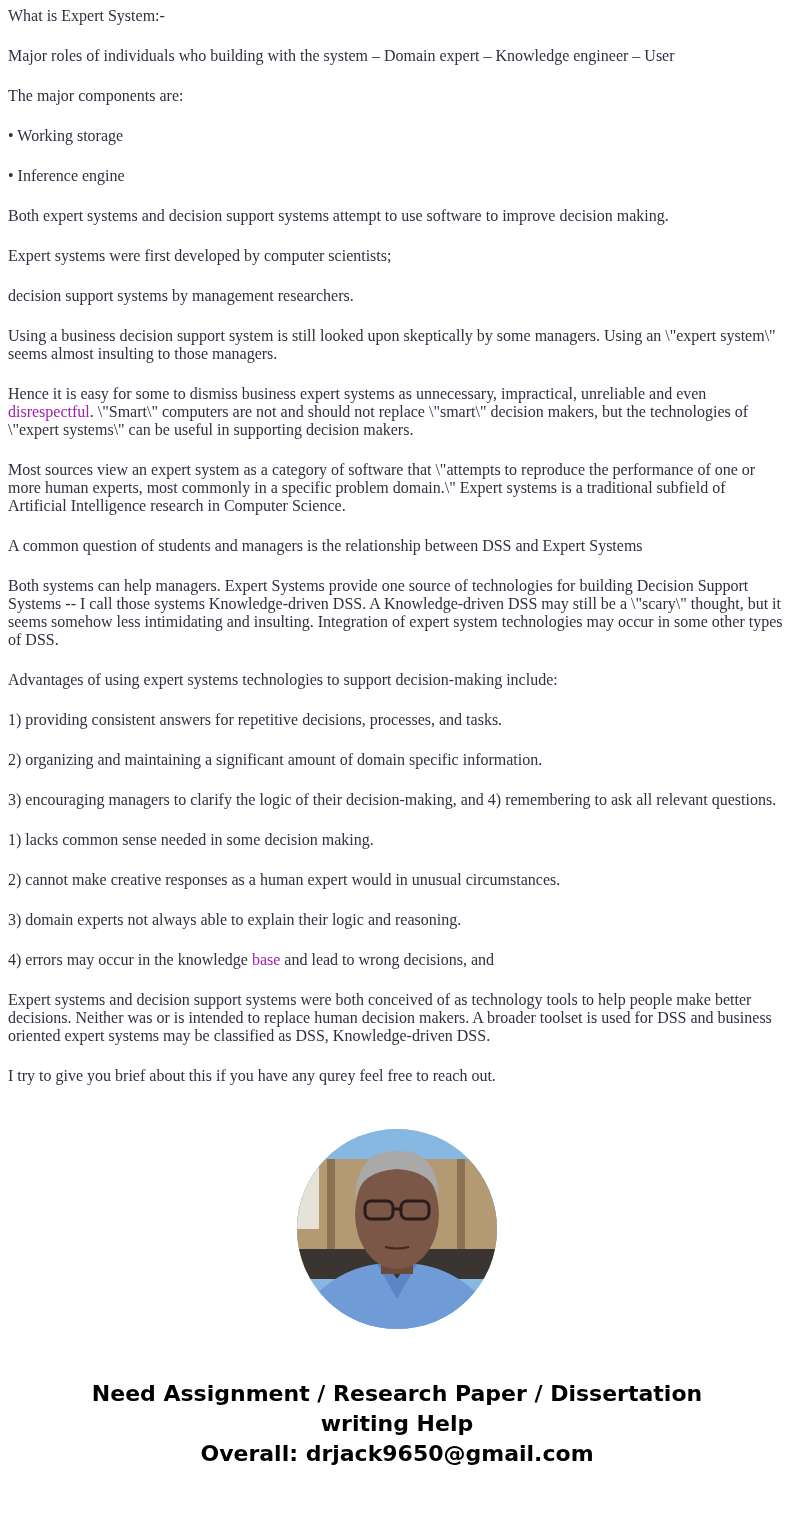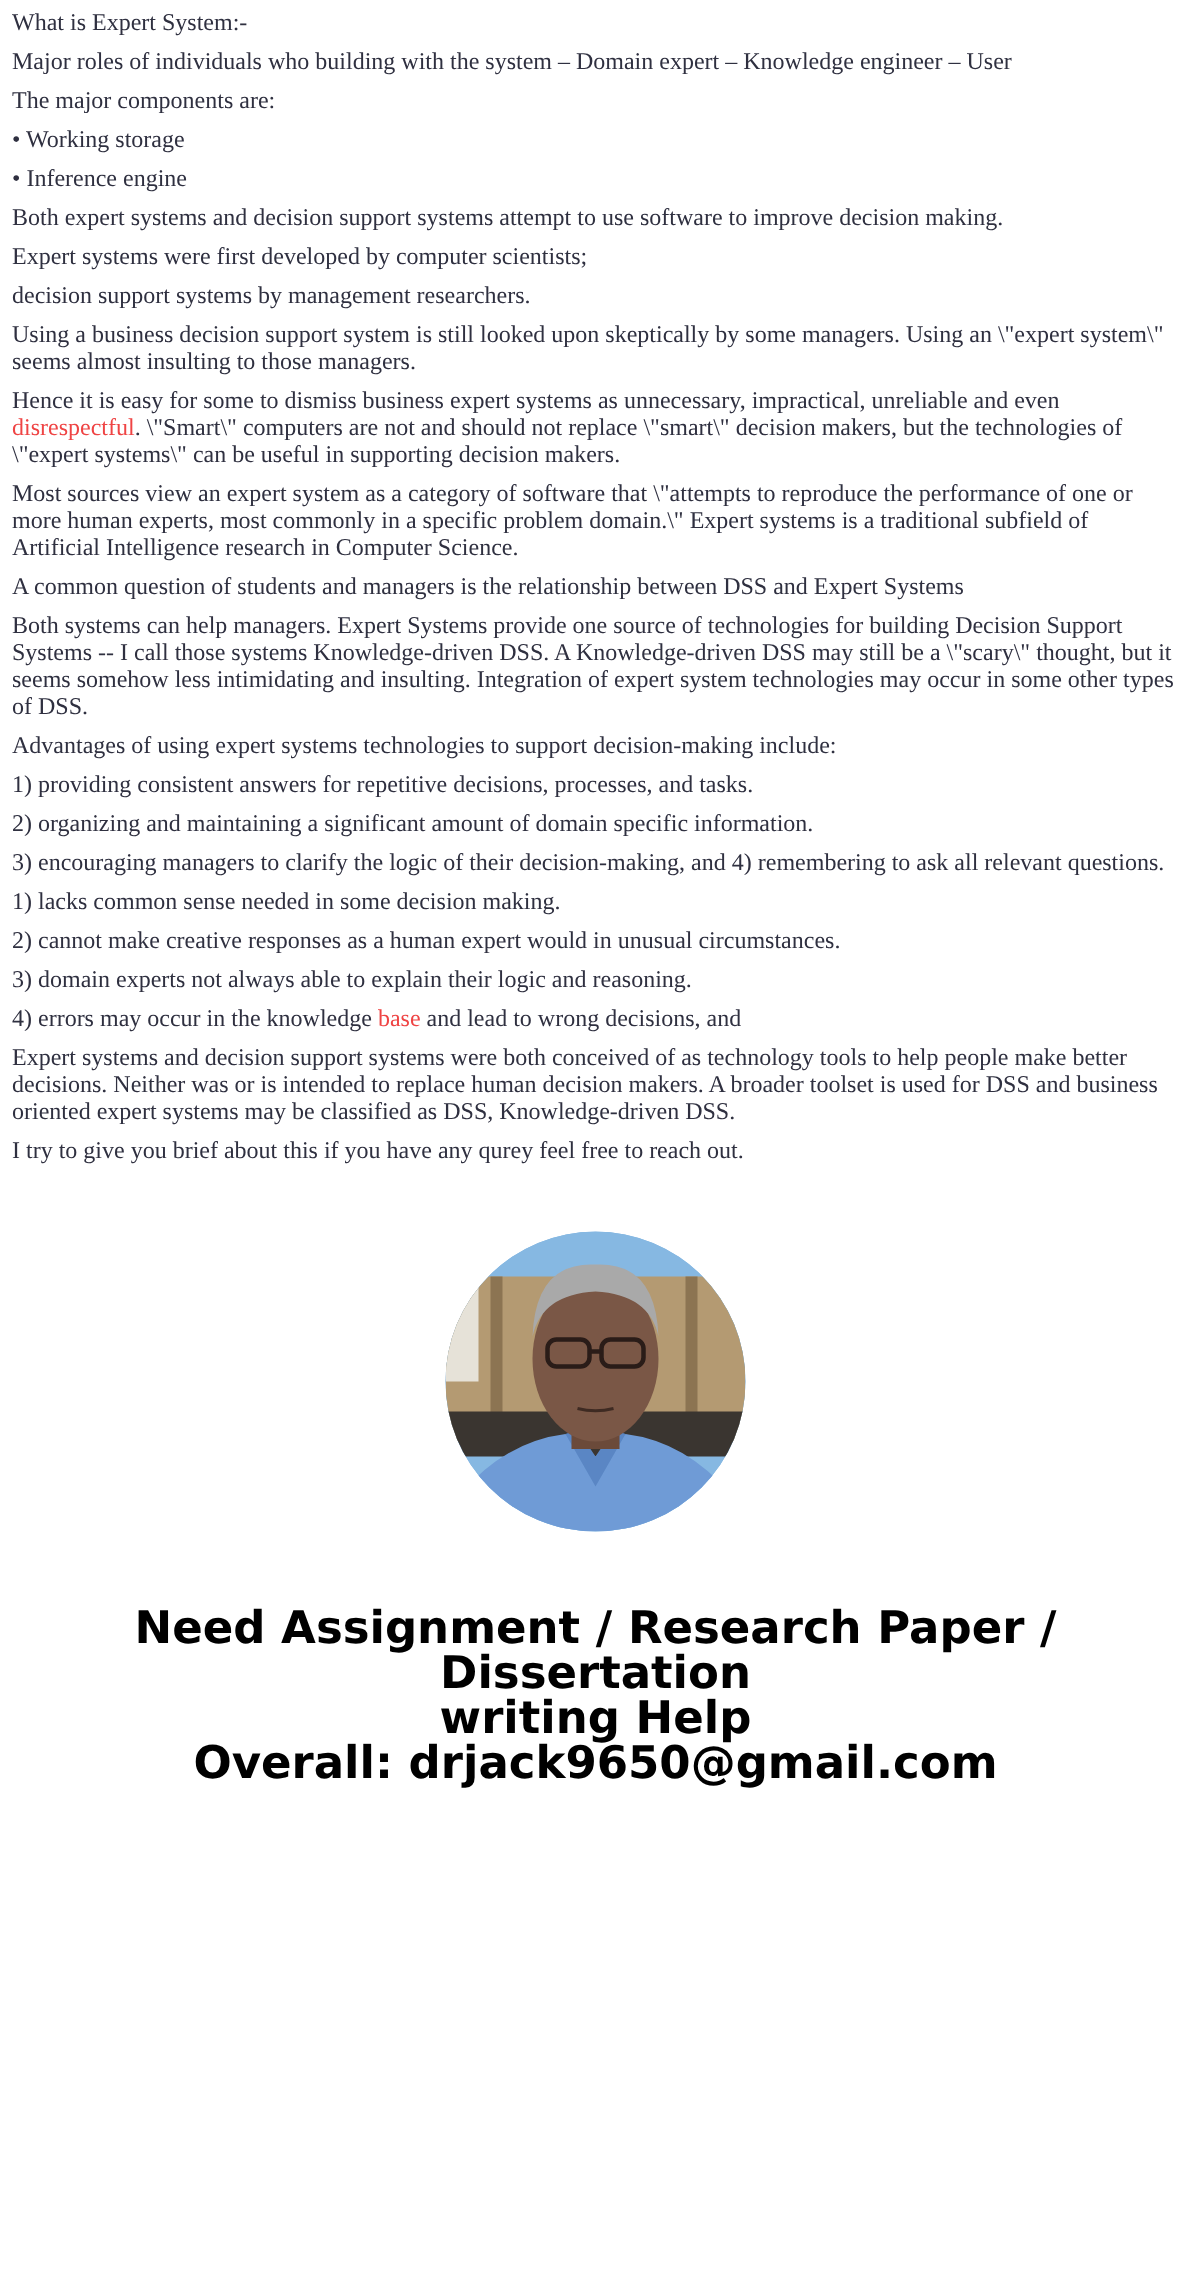--- a/index.html
+++ b/index.html
@@ -13,27 +13,27 @@
       position: relative;
       font-family: "Liberation Serif", "DejaVu Serif", serif;
       font-size: 16px;
       line-height: 18px;
       color: #2f3040;
     }
     .content {
       padding: 0 8px;
     }
     .content p {
-      margin: 8px 0;
+      margin: 22px 0;
     }
     .content p:first-child {
       margin-top: 7px;
     }
     .dark {
-      color: #ef4444;
+      color: #a21caf;
     }
     .avatar-wrap {
       display: flex;
       justify-content: center;
       margin-top: 44px;
     }
     .avatar {
       width: 200px;
       height: 200px;
       border-radius: 50%;
@@ -43,21 +43,21 @@
     }
     .avatar svg {
       width: 200px;
       height: 200px;
       display: block;
     }
     .promo {
       text-align: center;
       font-family: "DejaVu Sans", "Liberation Sans", sans-serif;
       font-weight: bold;
-      font-size: 30px;
+      font-size: 22px;
       line-height: 30px;
       color: #000000;
       margin-top: 50px;
       padding: 0 20px;
     }
     .promo div {
       margin: 0;
     }
   </style>
 </head>

